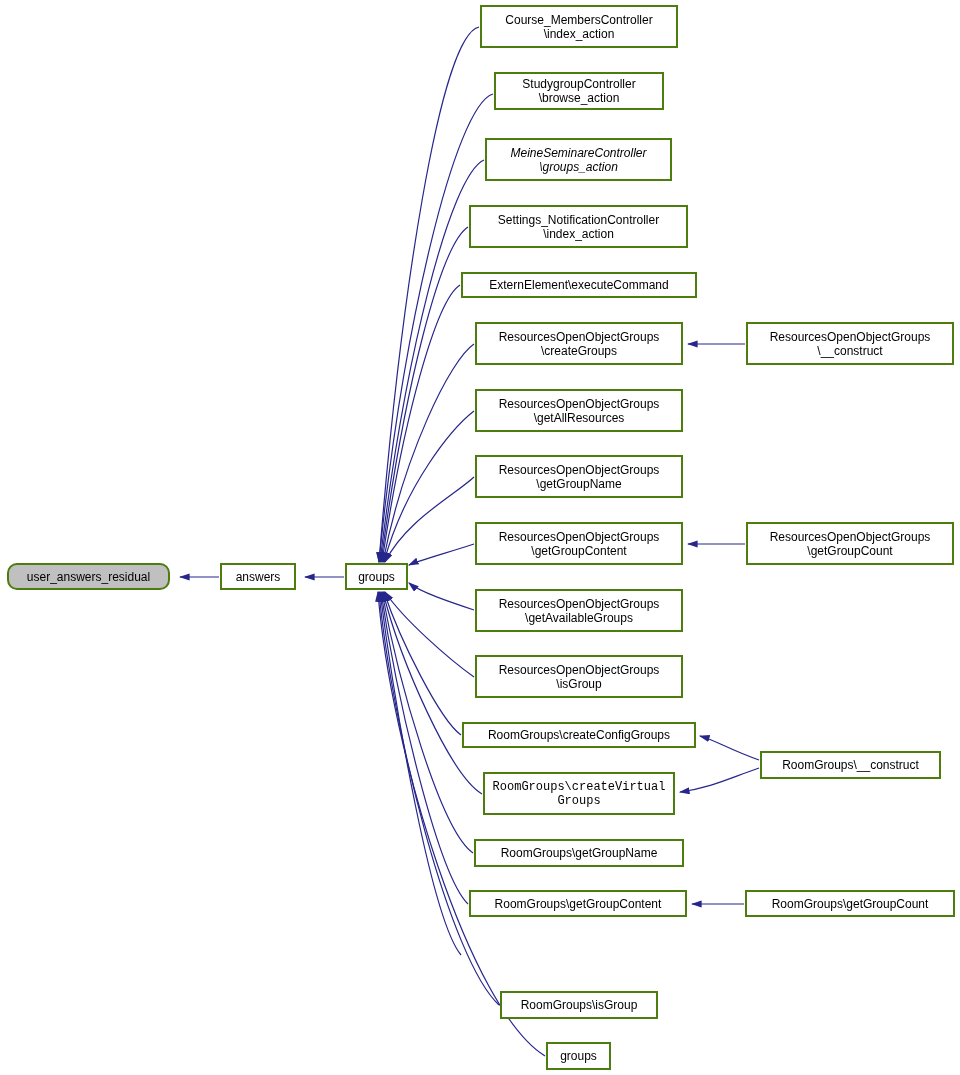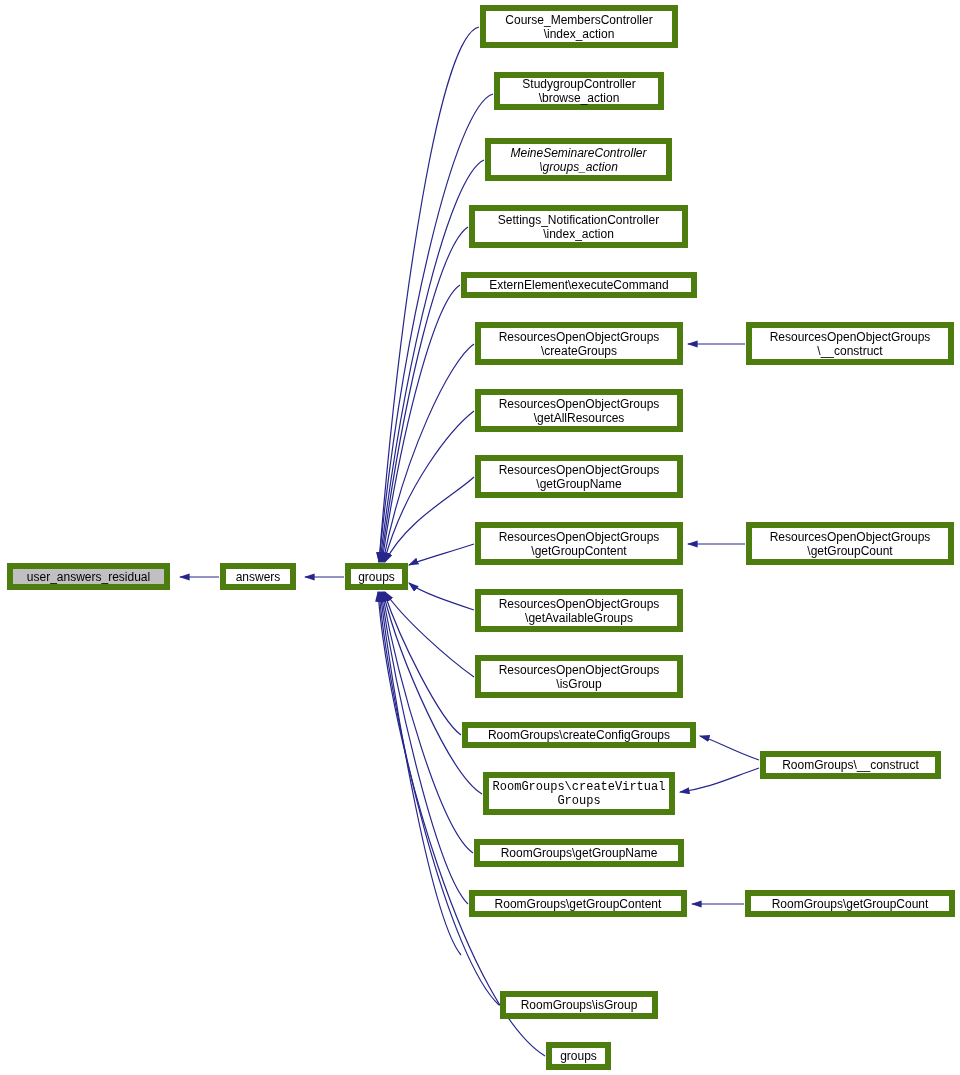--- a/index.html
+++ b/index.html
@@ -21,34 +21,35 @@
     position: absolute;
     left: 0;
     top: 0;
     width: 960px;
     height: 1075px;
     pointer-events: none;
   }
   .node {
     position: absolute;
     box-sizing: border-box;
-    border: 6px solid #4d7c0f;
+    border: 2px solid #4d7c0f;
     background: #ffffff;
     color: #000000;
     font-size: 12px;
     line-height: 14px;
     text-align: center;
     display: flex;
     align-items: center;
     justify-content: center;
     white-space: pre-line;
     padding: 0 4px;
   }
   .node.highlight {
     background: #c0c0c0;
+    border-radius: 10px;
   }
 </style>
 </head>
 <body>
 
 <div id="canvas">
 
   <svg class="edges" viewBox="0 0 960 1075">
     <defs>
       <marker id="arrow" markerWidth="9" markerHeight="9" refX="8" refY="3" orient="auto" markerUnits="strokeWidth">

